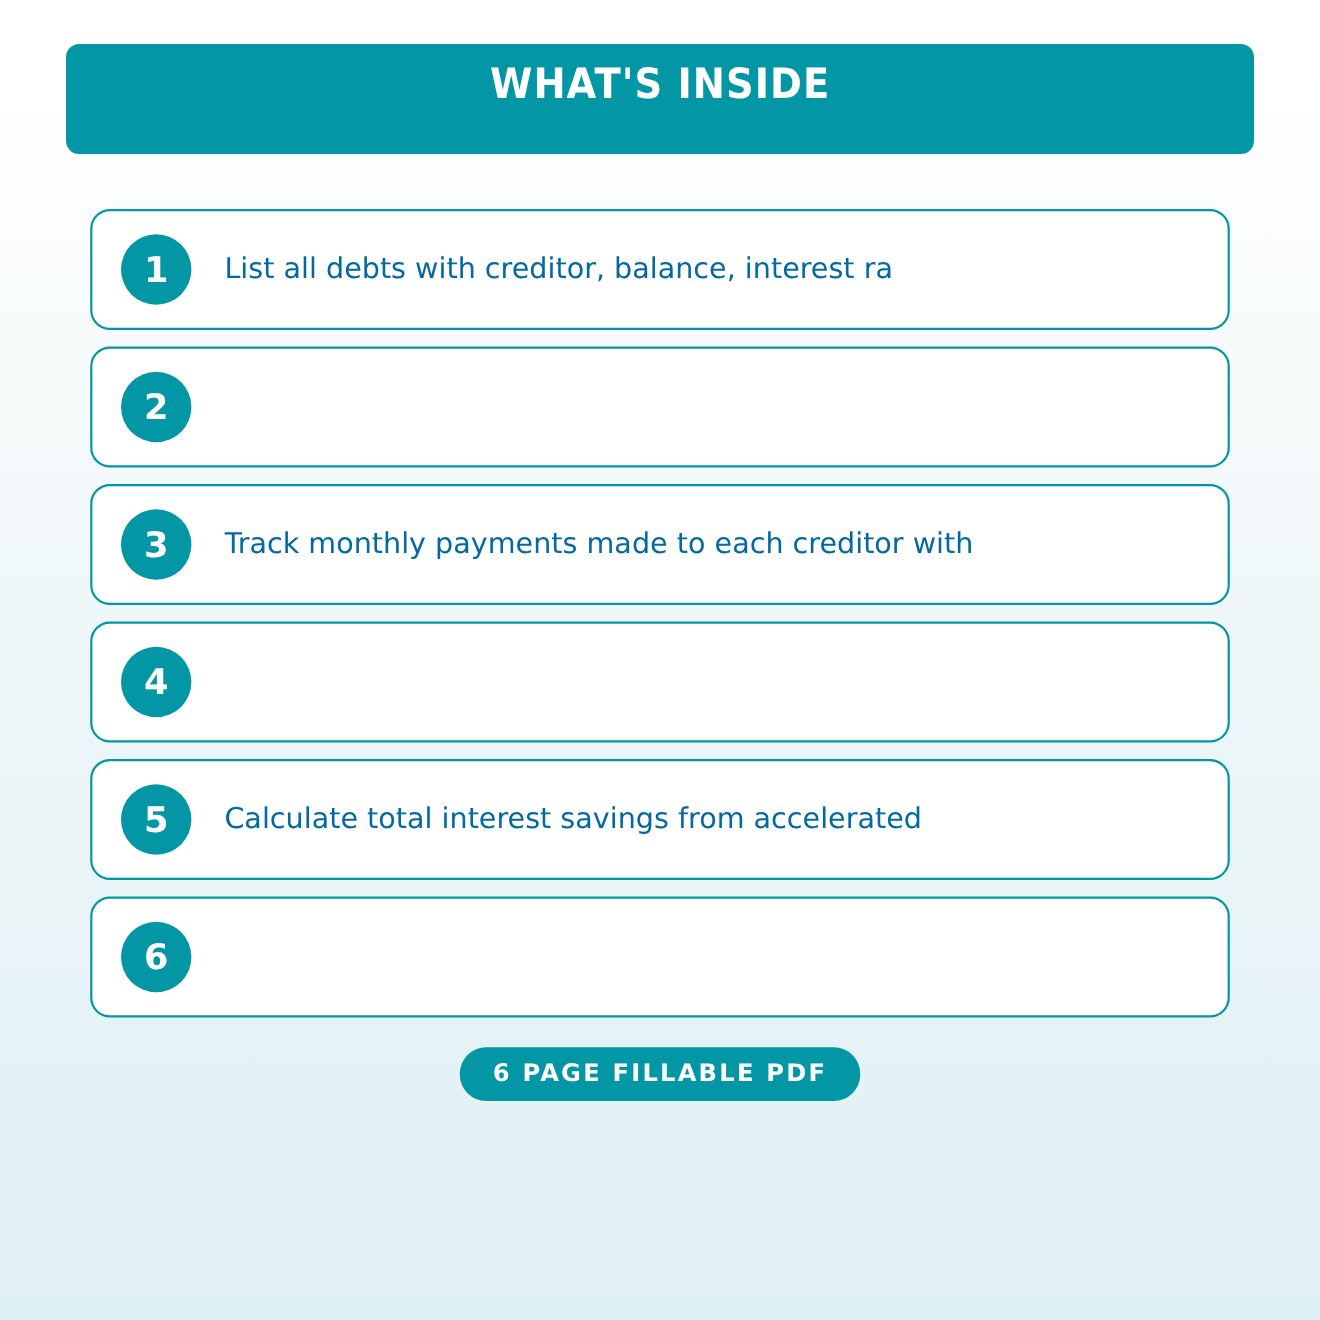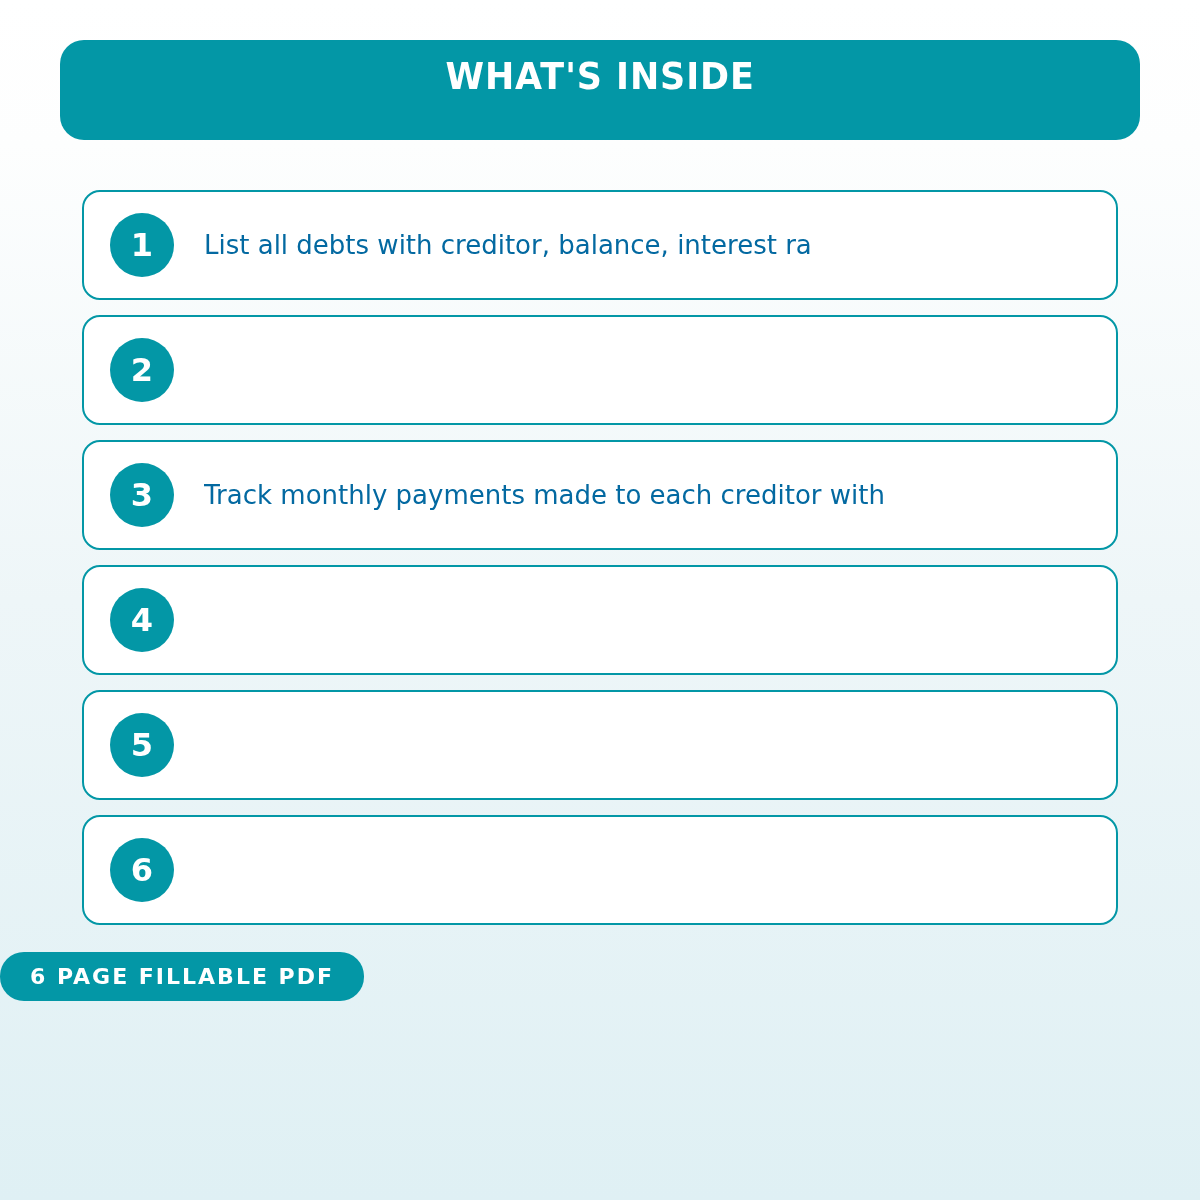--- a/index.html
+++ b/index.html
@@ -6,21 +6,21 @@
   html, body { width: 1200px; height: 1200px; }
   body {
     font-family: "DejaVu Sans", sans-serif;
     background: linear-gradient(180deg, #ffffff 0%, #fdfefe 12%, #eef6f8 50%, #dff0f4 100%);
     overflow: hidden;
   }
   .header-banner {
     margin: 40px 60px 0 60px;
     height: 100px;
     background: #0397a6;
-    border-radius: 24px;
+    border-radius: 12px;
     text-align: center;
     padding-top: 14px;
   }
   .header-title {
     display: inline-block;
     color: #ffffff;
     font-size: 38px;
     font-weight: bold;
     letter-spacing: 1px;
     transform: scaleX(0.92);
@@ -53,20 +53,21 @@
     justify-content: center;
     margin-right: 30px;
   }
   .item-text {
     font-size: 26px;
     color: #0369a1;
     white-space: nowrap;
     overflow: hidden;
   }
   .footer-badge-wrap {
+    text-align: center;
     margin-top: 27px;
   }
   .footer-badge {
     display: inline-block;
     background: #0397a6;
     color: #ffffff;
     font-size: 22px;
     font-weight: bold;
     letter-spacing: 2px;
     border-radius: 24px;
@@ -90,20 +91,21 @@
   </div>
   <div class="item-card">
     <div class="item-number">3</div>
     <div class="item-text">Track monthly payments made to each creditor with</div>
   </div>
   <div class="item-card">
     <div class="item-number">4</div>
   </div>
   <div class="item-card">
     <div class="item-number">5</div>
+    <div class="item-text">Calculate total interest savings from accelerated</div>
   </div>
   <div class="item-card">
     <div class="item-number">6</div>
   </div>
 </div>
 
 <div class="footer-badge-wrap">
   <span class="footer-badge">6 PAGE FILLABLE PDF</span>
 </div>
 

